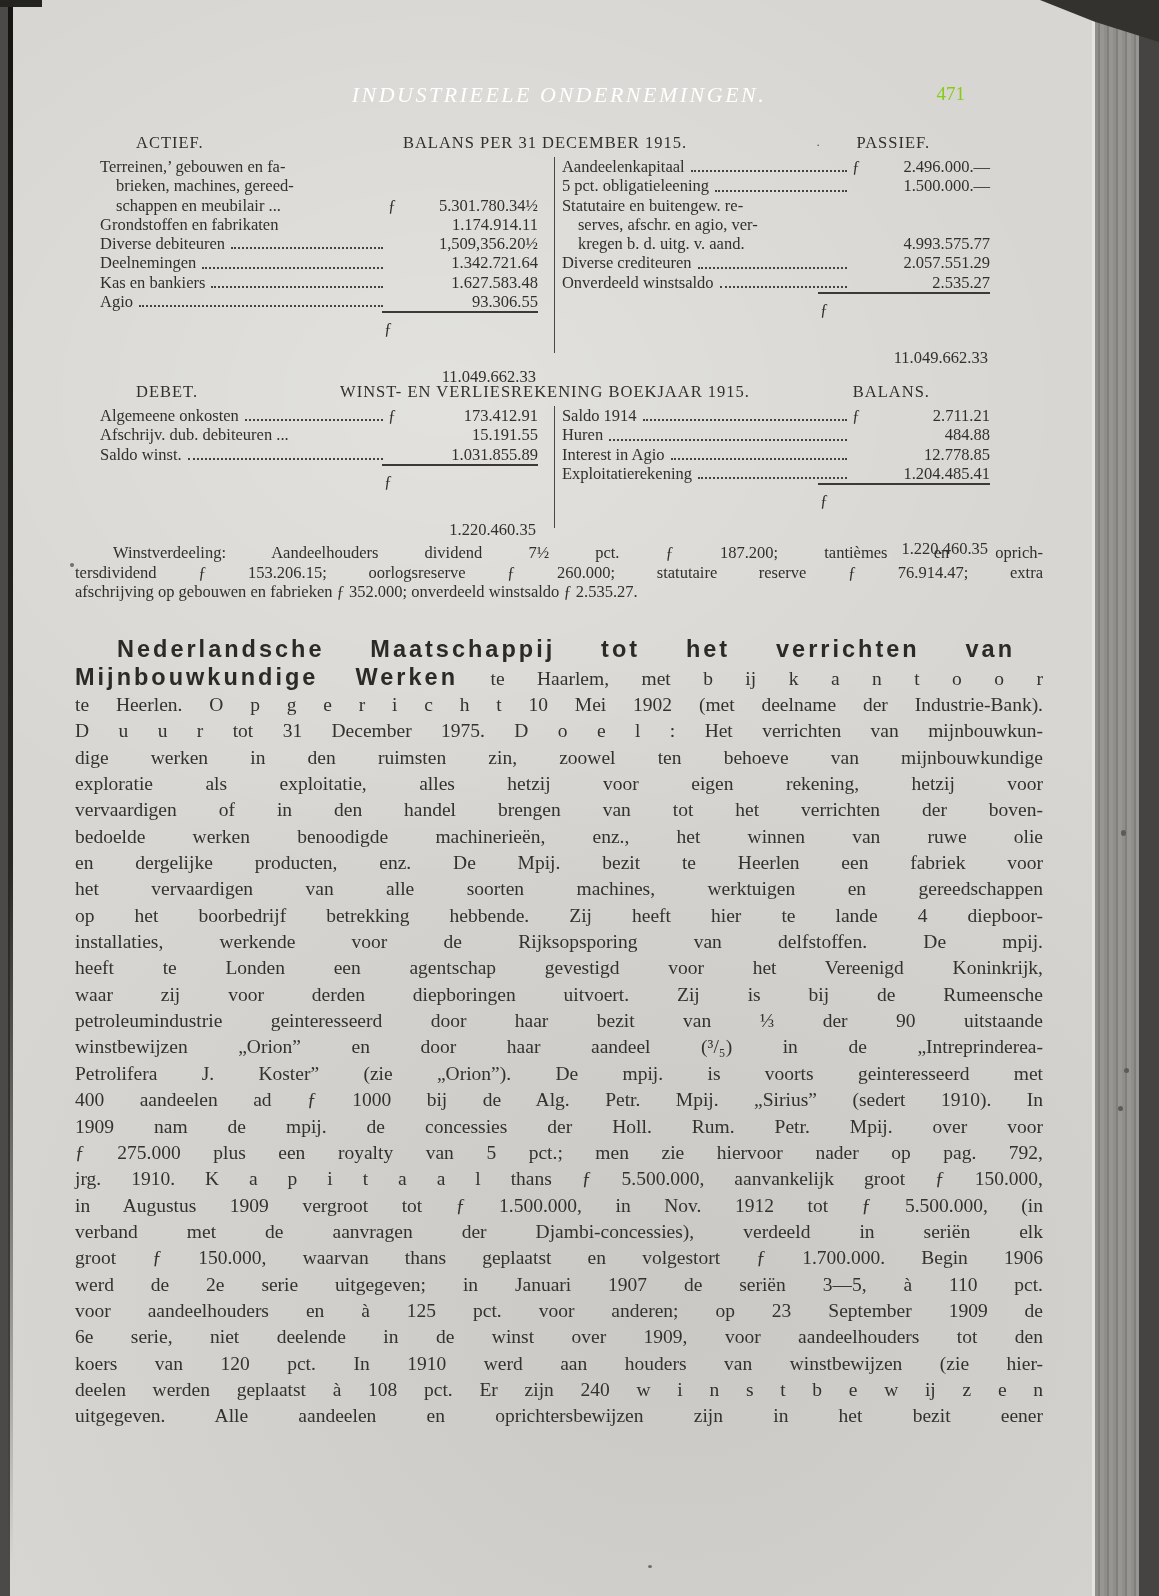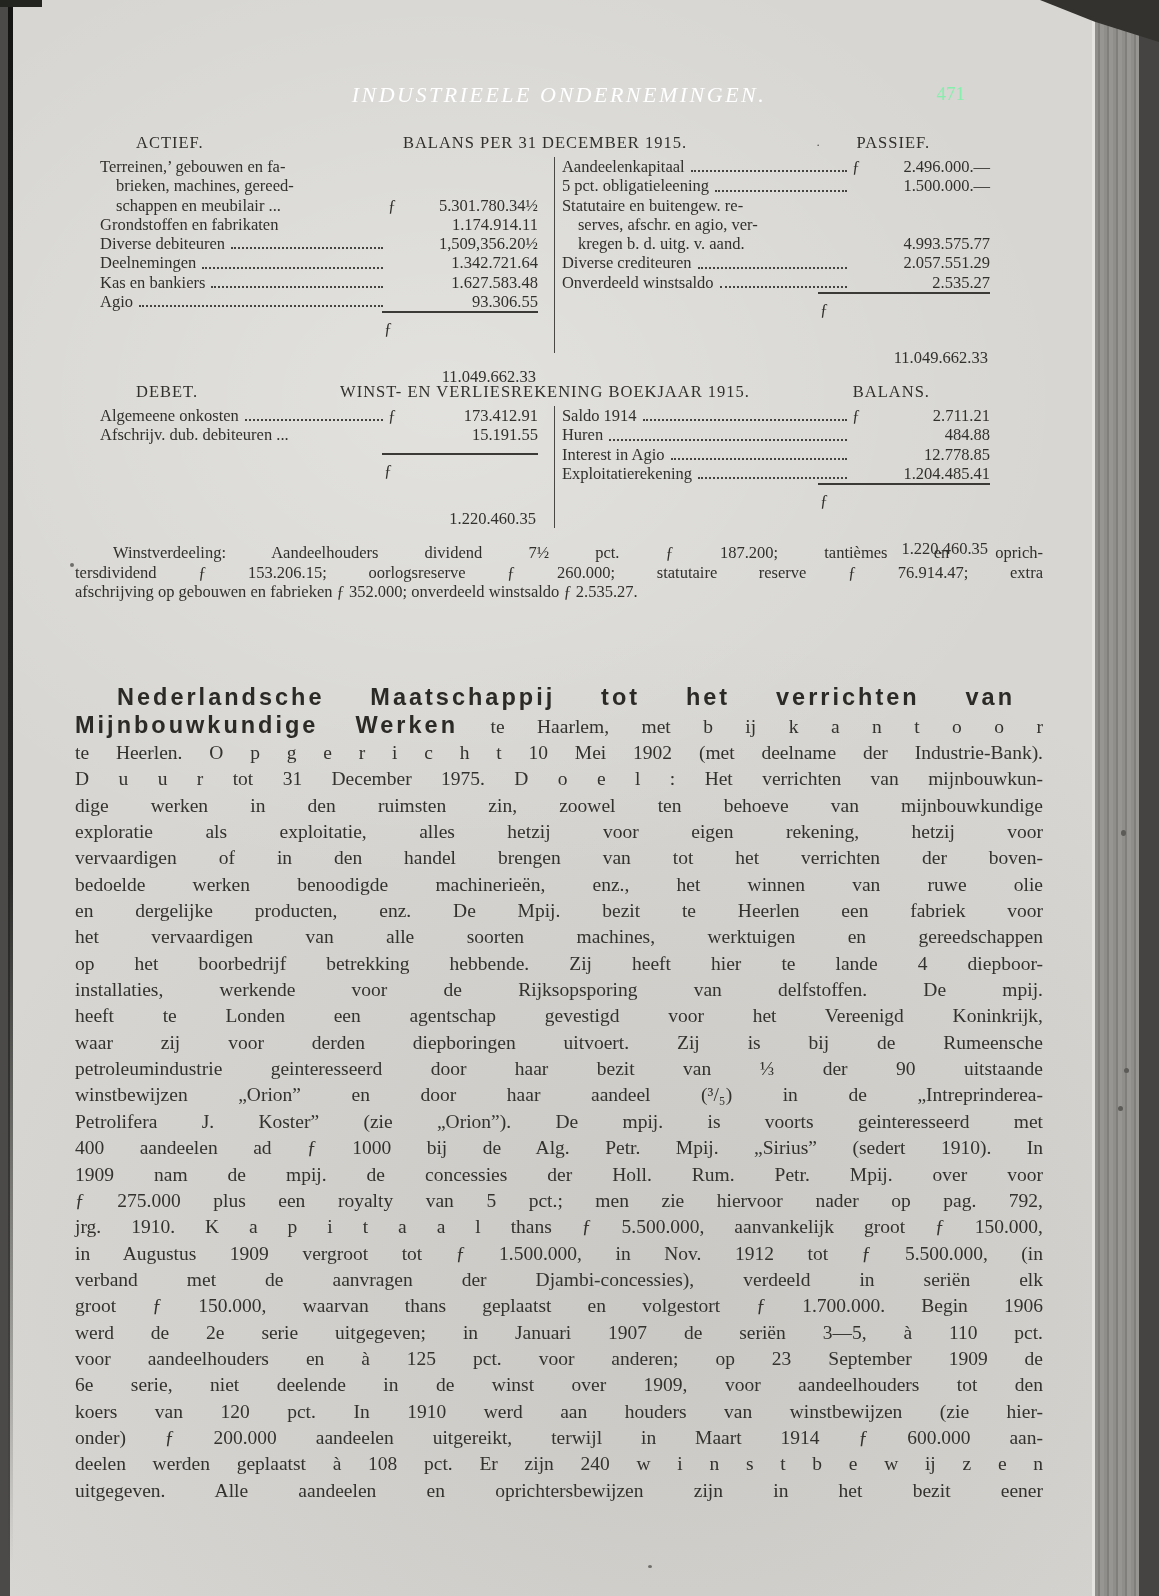--- a/index.html
+++ b/index.html
@@ -25,21 +25,21 @@
     background:repeating-linear-gradient(90deg,#8f8e8b 0 3px,#807f7c 3px 5px,#979693 5px 9px); }
   .edge-dark { position:absolute; left:1139px; top:0; width:20px; height:1596px; background:#454442; }
   .tr-wedge { position:absolute; left:1040px; top:0; width:119px; height:42px; background:#33322f;
     clip-path:polygon(0 0, 100% 0, 100% 100%, 46% 52%); }
   .speck { position:absolute; border-radius:50%; background:#6f6e6a; }
 
   
   .running-head { position:absolute; left:75px; top:82px; width:968px; }
   .rh-title { position:absolute; left:0; width:100%; text-align:center;
     font-style:italic; font-size:22px; letter-spacing:2.5px; color:#ffffff; white-space:nowrap; }
-  .rh-pageno { position:absolute; right:78px; top:1px; font-size:19px; color:#86efac; }
+  .rh-pageno { position:absolute; right:78px; top:1px; font-size:19px; color:#84cc16; }
 
   
   .fin { position:absolute; left:100px; width:890px; font-size:16.5px; line-height:19.3px; }
   .fin-head { position:relative; height:24px; }
   .fin-head .hl { position:absolute; left:36px; letter-spacing:1px; }
   .fin-head .hc { position:absolute; left:0; width:100%; text-align:center; letter-spacing:1px; white-space:nowrap; }
   .fin-head .hd { position:absolute; left:716px; top:2px; font-size:13px; color:#55534f; }
   .fin-head .hr { position:absolute; right:60px; letter-spacing:1px; }
   .fin-body { display:flex; }
   .col { display:flex; flex-direction:column; }
@@ -62,21 +62,21 @@
   .wv-cols .col { height:122px; }
 
   
   .winstv { position:absolute; left:75px; top:543px; width:968px;
     font-size:16.5px; line-height:19.5px; }
   .winstv .wline { text-align:justify; text-align-last:justify; }
   .winstv .first { text-indent:38px; }
   .winstv .last { text-align:left; text-align-last:left; }
 
   
-  .article { position:absolute; left:75px; top:636px; width:968px; font-size:19.5px; color:#34322e;margin-top:48px; }
+  .article { position:absolute; left:75px; top:636px; width:968px; font-size:19.5px; color:#34322e; }
   .a-title { line-height:27px; text-align:justify; text-align-last:justify; }
   .a-title .b { font-family:"Liberation Sans", sans-serif; font-weight:bold;
     font-size:23.5px; letter-spacing:3px; color:#2c2a27; }
   .a-t1 { padding-left:42px; padding-right:28px; }
   .a-line { line-height:26.35px; text-align:justify; text-align-last:justify; white-space:normal; }
 </style>
 </head>
 <body>
 
 <div class="scan">
@@ -246,20 +246,28 @@
               <span class="fl">ƒ</span>
               <span class="num">173.412.91</span>
             </span>
         </div>
         <div class="row">
           <span class="lbl">Afschrijv. dub. debiteuren ...</span>
           <span class="leader off"></span>
           <span class="amt amt-l">
               <span class="fl"></span>
               <span class="num">15.191.55</span>
+            </span>
+        </div>
+        <div class="row">
+          <span class="lbl">Saldo winst.</span>
+          <span class="leader"></span>
+          <span class="amt amt-l">
+              <span class="fl"></span>
+              <span class="num">1.031.855.89</span>
             </span>
         </div>
         <div class="total-row">
           <span class="total-box">
               <span class="fl">ƒ</span>
               <span class="num">1.220.460.35</span>
             </span>
         </div>
       </div>
 
@@ -334,17 +342,16 @@
     <div class="a-line">1909 nam de mpij. de concessies der Holl. Rum. Petr. Mpij. over voor</div>
     <div class="a-line">ƒ 275.000 plus een royalty van 5 pct.; men zie hiervoor nader op pag. 792,</div>
     <div class="a-line">jrg. 1910.  K a p i t a a l  thans ƒ 5.500.000, aanvankelijk groot ƒ 150.000,</div>
     <div class="a-line">in Augustus 1909 vergroot tot ƒ 1.500.000, in Nov. 1912 tot ƒ 5.500.000, (in</div>
     <div class="a-line">verband met de aanvragen der Djambi-concessies), verdeeld in seriën elk</div>
     <div class="a-line">groot ƒ 150.000, waarvan thans geplaatst en volgestort ƒ 1.700.000. Begin 1906</div>
     <div class="a-line">werd de 2e serie uitgegeven; in Januari 1907 de seriën 3—5, à 110 pct.</div>
     <div class="a-line">voor aandeelhouders en à 125 pct. voor anderen; op 23 September 1909 de</div>
     <div class="a-line">6e serie, niet deelende in de winst over 1909, voor aandeelhouders tot den</div>
     <div class="a-line">koers van 120 pct.  In 1910 werd aan houders van winstbewijzen (zie hier-</div>
-    <div class="a-line">onder) ƒ 200.000 aandeelen uitgereikt, terwijl in Maart 1914 ƒ 600.000 aan-</div>
     <div class="a-line">deelen werden geplaatst à 108 pct.  Er zijn 240 w i n s t b e w ij z e n</div>
     <div class="a-line">uitgegeven.  Alle aandeelen en oprichtersbewijzen zijn in het bezit eener</div>
   </div>
 </div>
 
 </body></html>

